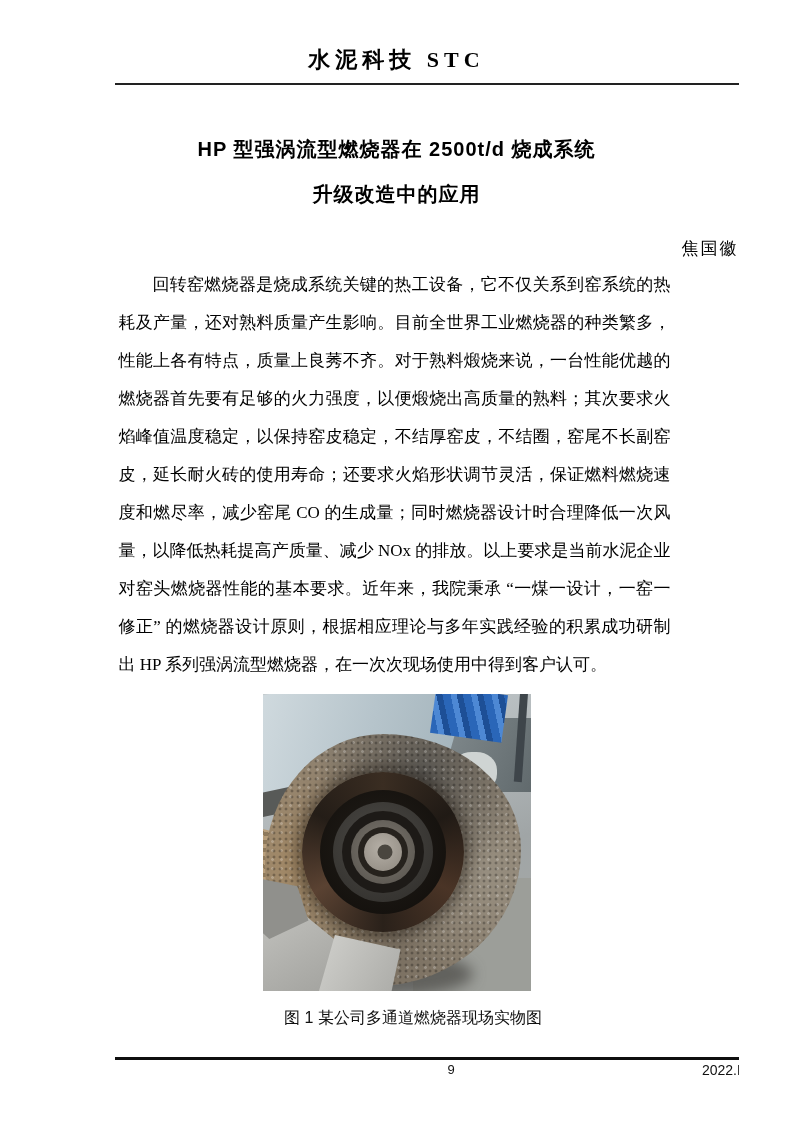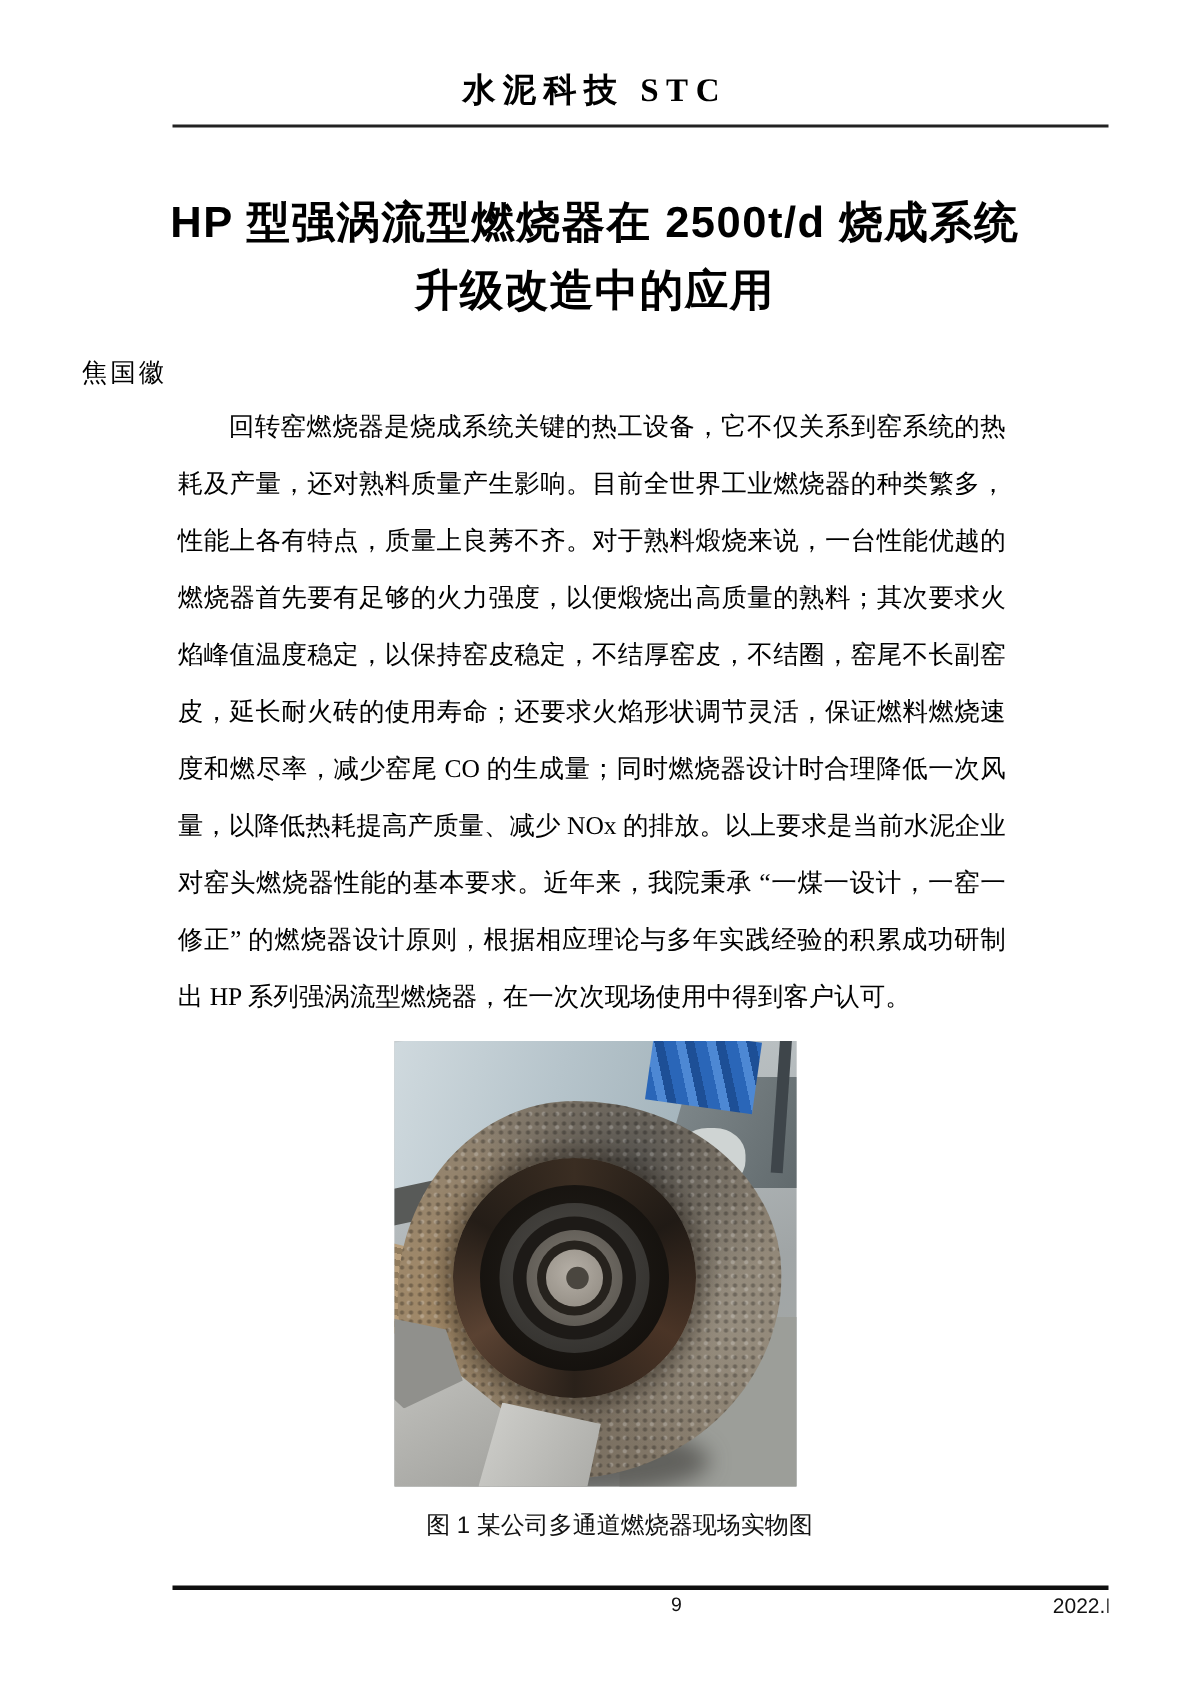--- a/index.html
+++ b/index.html
@@ -24,25 +24,25 @@
     margin:7px auto 0 60px;
     width:682px;height:0;
     border-top:2.5px solid #222;
   }
   
   .article-title{
     margin:42px 40px 0 40px;
     text-align:center;
     font-family:"Liberation Sans","DejaVu Sans",sans-serif;
     font-weight:700;
-    font-size:29px;line-height:45px;
+    font-size:20px;line-height:45px;
     letter-spacing:1px;
   }
   .author{
-    margin-top:20px;text-align:left;
+    margin-top:20px;text-align:right;
     font-size:17px;line-height:24px;letter-spacing:2px;
   }
   .affiliation{
     text-align:center;
     font-size:18px;line-height:26px;
   }
   
   .section-heading{
     margin:24px 63px 0 64px;
     font-family:"Liberation Sans","DejaVu Sans",sans-serif;

